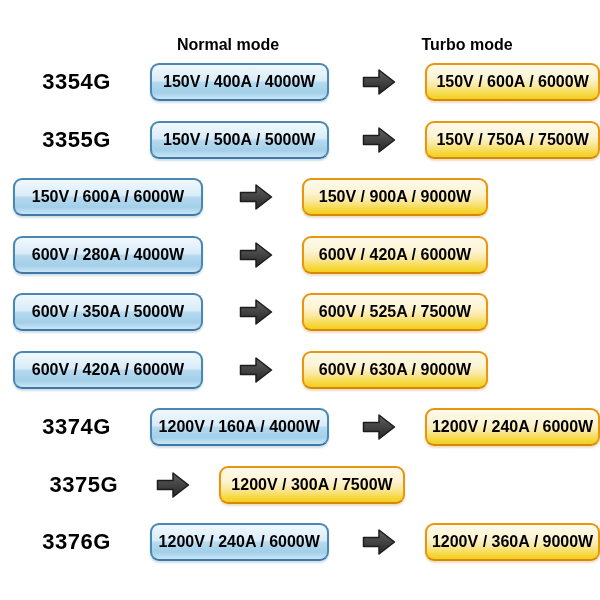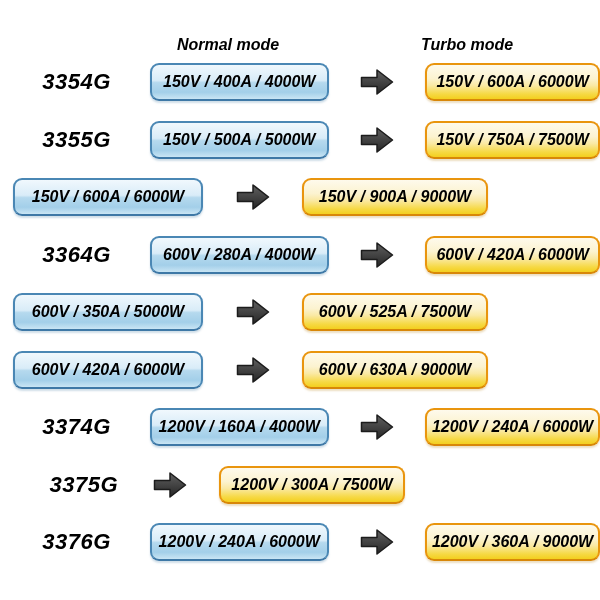--- a/index.html
+++ b/index.html
@@ -7,39 +7,38 @@
     width: 600px; height: 600px;
     background: #ffffff;
     font-family: "Liberation Sans", sans-serif;
     overflow: hidden;
   }
   .page {
     position: relative;
     width: 600px; height: 600px;
     padding-top: 26px;
     box-sizing: border-box;
-    font-style: italic;
   }
   .header-row {
     display: flex;
     height: 37px;
     align-items: center;
   }
   .header-row .hdr {
     font-size: 16px;
     font-weight: bold;
     color: #000;
     text-align: center;
   }
   .row { height: 57.5px; display: flex; gap: 24px; }
   .row > .cell {
     height: 38px;
     display: flex;
     align-items: center;
-    justify-content: center;
+    justify-content: flex-end;
     box-sizing: border-box;
   }
   .col-label  { width: 120px; }
   .col-normal { width: 190px; margin-left: 13px; }
   .col-arrow  { width: 40px;  margin-left: 6px; }
   .col-turbo  { width: 186px; margin-left: 5px; }
 
   .cell.col-label { justify-content: flex-end; padding-right: 2px; }
   .model {
     font-size: 22px;
@@ -133,21 +132,20 @@
         <svg class="arrow-svg" width="34" height="28" viewBox="0 0 34 28">
           <path d="M1.5 9.5 L17 9.5 L17 2 L32.5 14 L17 26 L17 18.5 L1.5 18.5 Z" fill="url(#arrowGrad)" stroke="#1c1c1c" stroke-width="1.5" stroke-linejoin="round"></path>
         </svg>
       </div>
     <div class="cell col-turbo">
         <div class="badge badge-orange">150V / 900A / 9000W</div>
       </div>
   </div>
 
   <div class="row">
-    <div class="cell col-label model">3364G</div>
     <div class="cell col-normal">
         <div class="badge badge-blue">600V / 280A / 4000W</div>
       </div>
     <div class="cell col-arrow">
         <svg class="arrow-svg" width="34" height="28" viewBox="0 0 34 28">
           <path d="M1.5 9.5 L17 9.5 L17 2 L32.5 14 L17 26 L17 18.5 L1.5 18.5 Z" fill="url(#arrowGrad)" stroke="#1c1c1c" stroke-width="1.5" stroke-linejoin="round"></path>
         </svg>
       </div>
     <div class="cell col-turbo">
         <div class="badge badge-orange">600V / 420A / 6000W</div>

